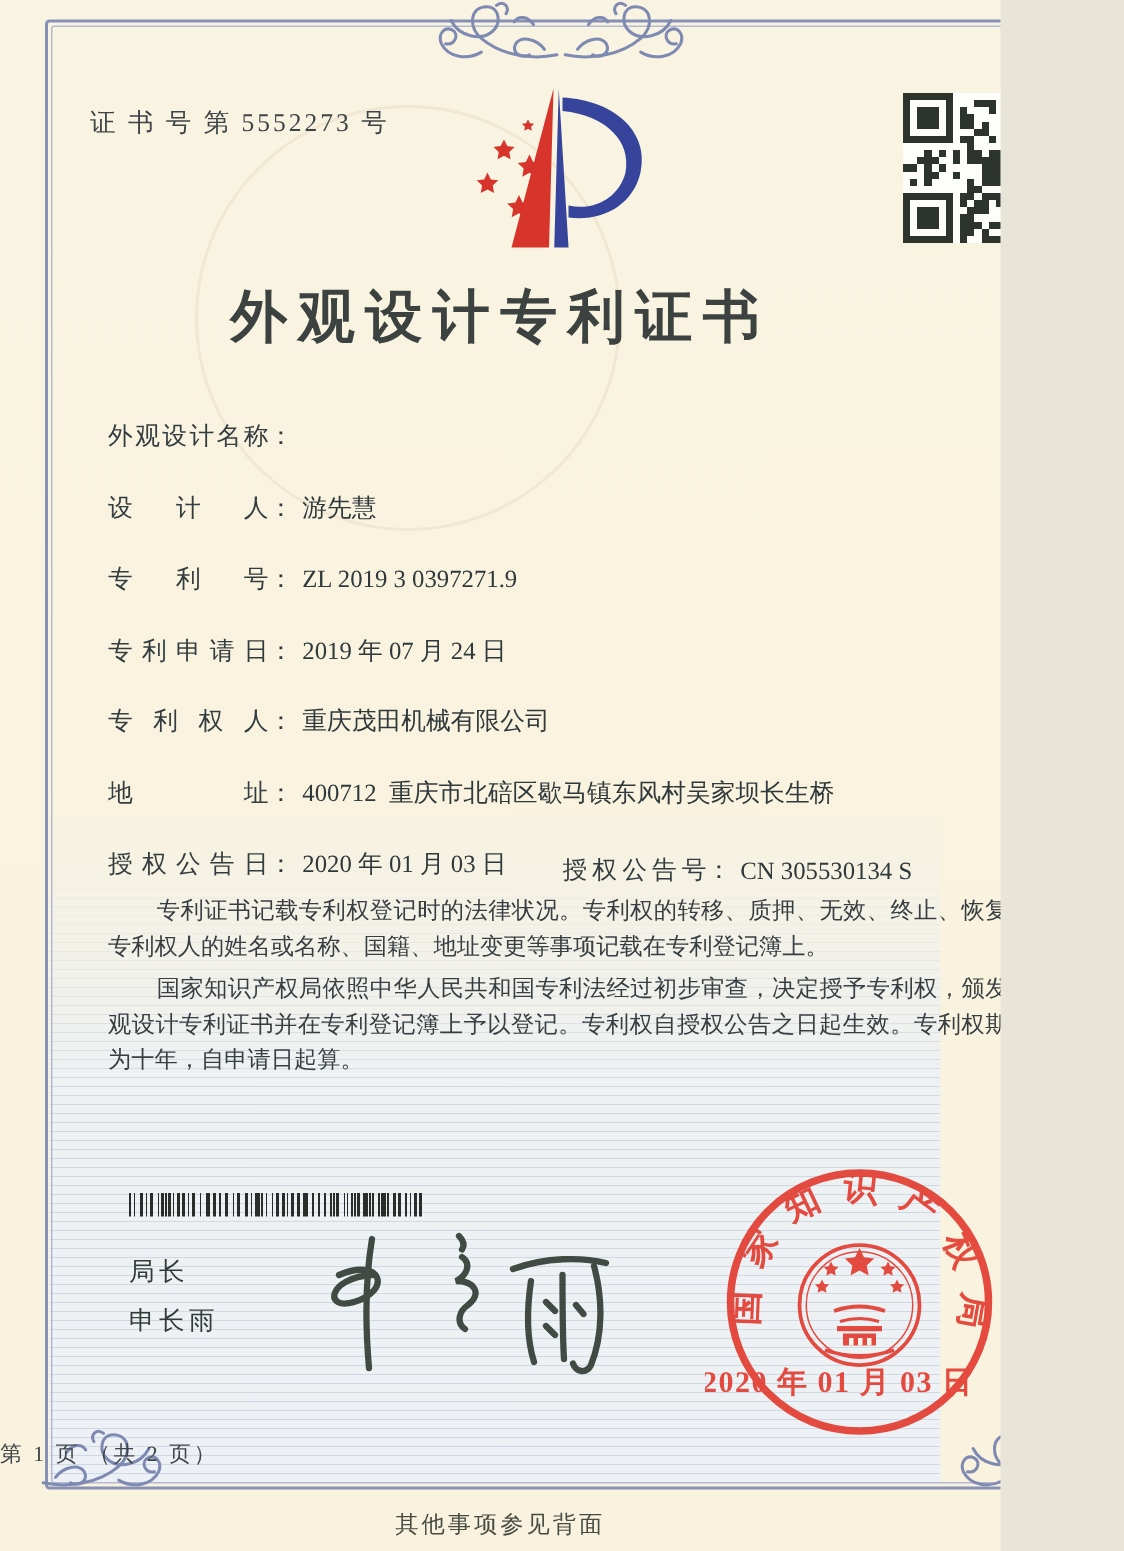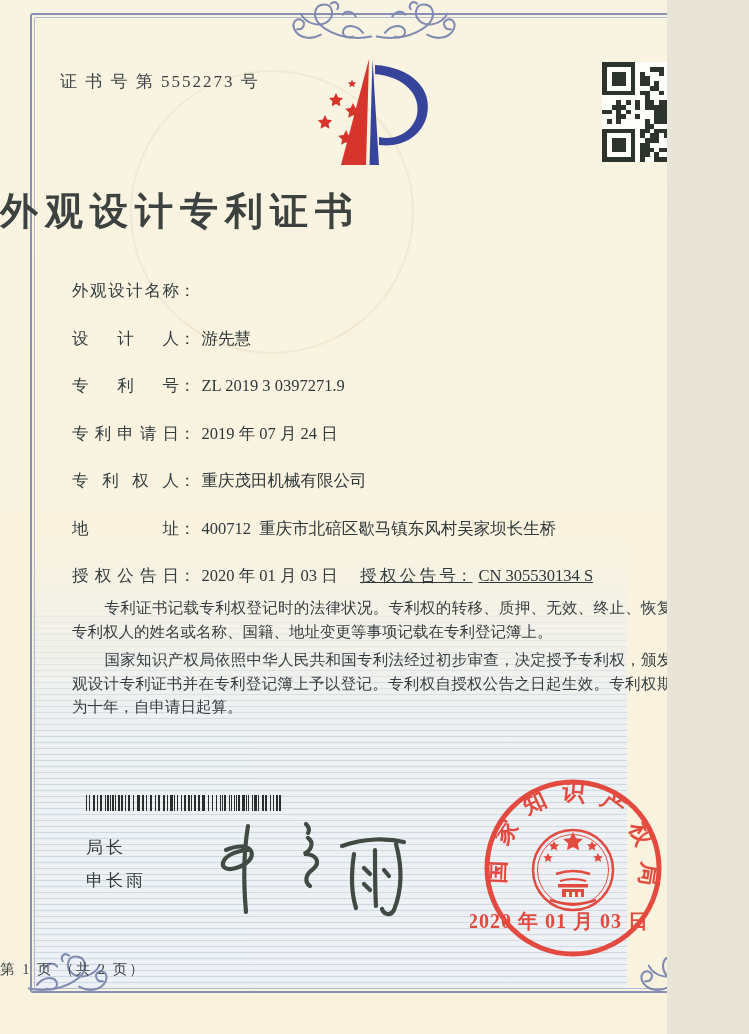--- a/index.html
+++ b/index.html
@@ -23,29 +23,29 @@
   .orn-top{position:absolute;left:287px;top:-4px;width:174px;height:50px;display:flex;}
   .orn-bl{position:absolute;left:26px;top:948px;width:98px;height:52px;}
   .orn-br{position:absolute;left:624px;top:948px;width:98px;height:52px;transform:scaleX(-1);}
   .orn-top svg,.orn-bl svg,.orn-br svg{width:87px;height:50px;}
   .orn-top svg:first-child{transform:scaleX(-1);}
   
   .cert-no{position:absolute;left:60px;top:70px;font-size:17px;letter-spacing:2px;color:#3d4447;}
   .logo{position:absolute;left:313px;top:53px;width:132px;height:118px;}
   .qr{position:absolute;left:602px;top:62px;width:100px;height:100px;background:#fdfdfb;}
   .qr svg{width:100%;height:100%;shape-rendering:crispEdges;}
-  .title{position:absolute;left:0;top:186px;width:100%;
+  .title{position:absolute;left:0;top:186px;width:100%;text-align:center;
         font-size:38px;font-weight:bold;letter-spacing:7px;color:#3b423f;}
   
   .fields{position:absolute;left:72px;top:276px;width:616px;font-size:16.5px;color:#2f383b;}
   .frow{position:relative;height:30px;margin-bottom:17.5px;display:flex;align-items:center;}
   .flabel{display:inline-block;width:107px;text-align:justify;text-align-last:justify;color:#333c3f;}
   .fcolon{margin:0 6px 0 0;}
   .fval{white-space:pre;}
-  .gazette{position:absolute;left:288px;top:0;display:flex;align-items:center;height:30px;text-decoration:underline;}
+  .gazette{position:absolute;left:303px;top:0;display:flex;align-items:flex-end;height:30px;}
   .gazette .flabel{width:96px;}
   
   .body-text{position:absolute;left:72px;top:596px;width:616px;font-size:15.5px;
         line-height:23.5px;color:#373e41;text-align:justify;}
   .body-text p{margin:0 0 5px 0;text-indent:2.1em;}
   
   .barcode{position:absolute;left:86px;top:795px;width:200px;height:16px;}
   
   .sig-title{position:absolute;left:86px;top:836px;font-size:17px;letter-spacing:3px;color:#343c38;}
   .sig-name{position:absolute;left:86px;top:869px;font-size:17px;letter-spacing:3px;color:#343c38;}
@@ -407,14 +407,15 @@
           <rect x="102" y="114" width="3" height="5" fill="#fdf6ec" stroke="none"></rect>
           <rect x="108" y="114" width="3" height="5" fill="#fdf6ec" stroke="none"></rect>
           <path d="M80,122 Q103,130 126,122" fill="none" stroke-width="2.5"></path>
         </g>
         <text x="-2" y="150" font-size="20" fill="#e23428" letter-spacing="1" font-family="'Liberation Serif',serif" font-weight="bold">2020 年 01 月 03 日</text>
       </g>
     </svg>
   </div>
 
   <div class="page-no">第 1 页 （共 2 页）</div>
+  <div class="back-note">其他事项参见背面</div>
 
 </div>
 
 </body></html>

